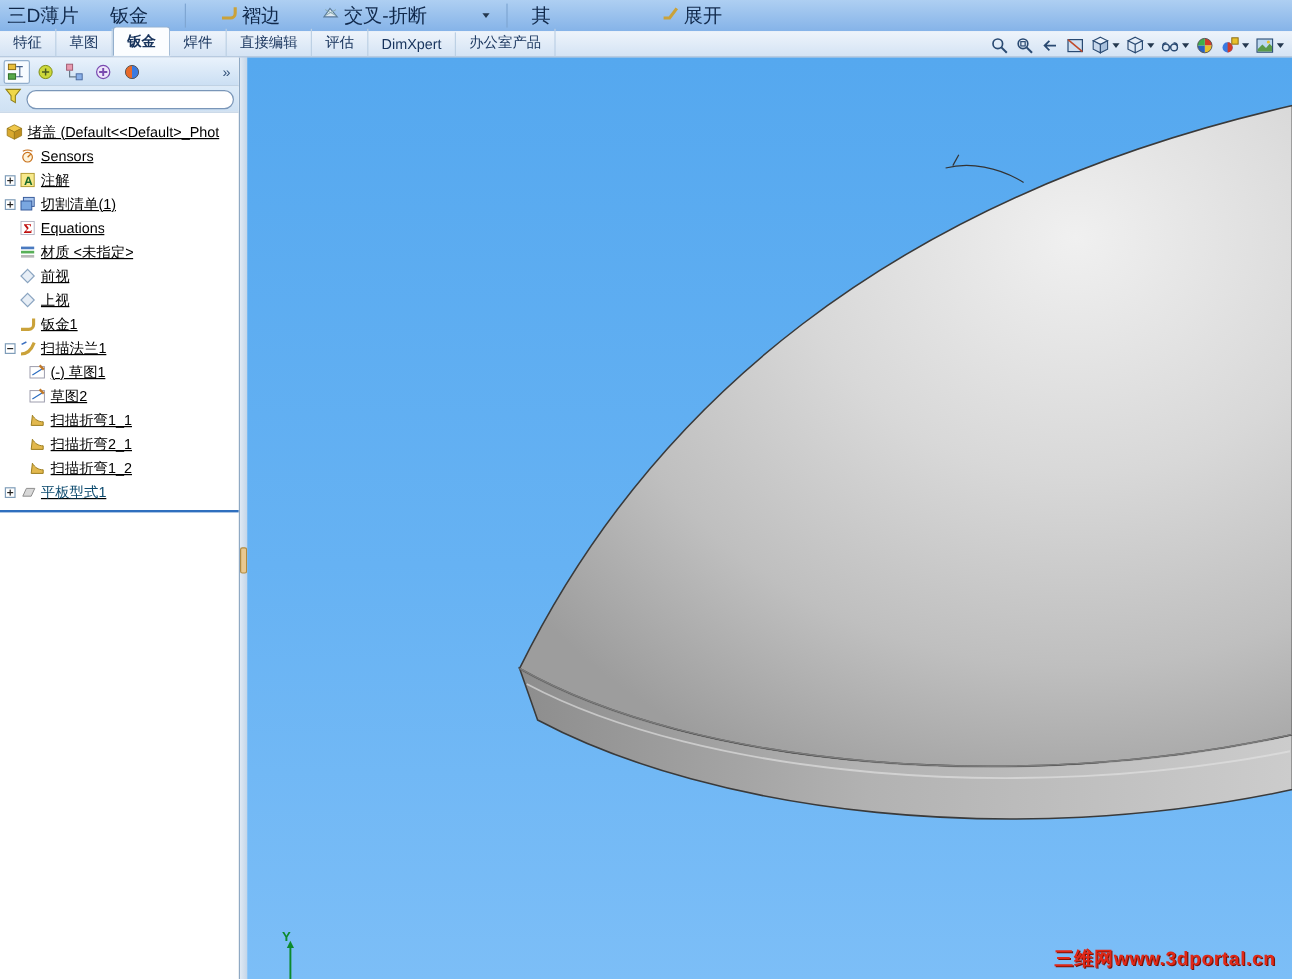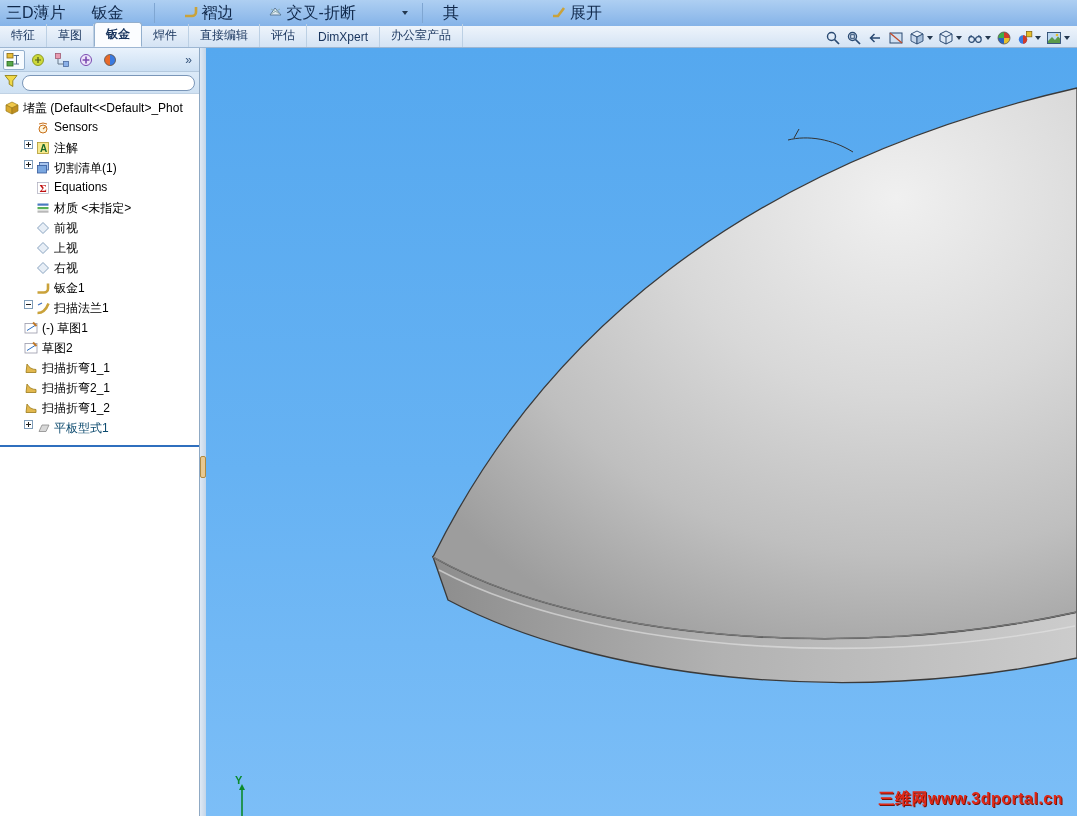--- a/index.html
+++ b/index.html
@@ -33,22 +33,22 @@
     display:flex; align-items:center; gap:2px; padding:0 3px; border-bottom:1px solid #b4c9de; }
   .ptab { width:22px; height:20px; display:flex; align-items:center; justify-content:center;
     border:1px solid transparent; border-radius:2px; cursor:default; }
   .ptab.active { background:#f7fbff; border-color:#93afcd; }
   .poverflow { margin-left:auto; font-size:12px; color:#33527a; padding:0 4px; cursor:default; }
   .filter-row { height:22px; display:flex; align-items:center; gap:4px; padding:0 4px;
     background:linear-gradient(#dcebf9,#cfe1f3); border-bottom:1px solid #c0d2e4; }
   .filter-input { flex:1; height:16px; border:1px solid #7a96b8; border-radius:8px;
     background:#fff; font-size:11px; padding:0 6px; outline:none; }
   .tree { padding-top:6px; font-size:12px; color:#000; white-space:nowrap; }
-  .trow { display:flex; align-items:flex-start; height:20px; cursor:default; }
-  .lvl0 { padding-left:4px; } .lvl1 { padding-left:24px; } .lvl2 { padding-left:12px; }
+  .trow { display:flex; align-items:center; height:20px; cursor:default;text-decoration:underline; }
+  .lvl0 { padding-left:4px; } .lvl1 { padding-left:4px; } .lvl2 { padding-left:12px; }
   .sp  { width:11px; flex:none; }
   .exp { width:9px; height:9px; flex:none; margin-right:2px; border:1px solid #7f9db9;
     background:#fff; position:relative; }
   .exp::before { content:""; position:absolute; left:1px; right:1px; top:3px; height:1px; background:#222; }
   .exp.plus::after { content:""; position:absolute; top:1px; bottom:1px; left:3px; width:1px; background:#222; }
   .ti { width:16px; height:15px; flex:none; display:flex; align-items:center;
     justify-content:center; margin-right:3px; }
   .tlabel { overflow:hidden; }
   .dim .tlabel { color:#0c4a6e; }
   .rollback { margin-top:5px; border-top:2px solid #2f6fbe; width:100%; }
@@ -315,29 +315,20 @@
             <svg width="14" height="14" viewBox="0 0 14 14">
               <path d="M7 1.5 12.5 7 7 12.5 1.5 7Z" fill="#e7eef6" stroke="#8aa4c0" stroke-width="1"></path>
             </svg>
           </span>
         <span class="tlabel">上视</span>
       </div>
       <div class="trow lvl1">
         <span class="sp"></span>
         <span class="ti">
             <svg width="14" height="14" viewBox="0 0 14 14">
-              <path d="M7 1.5 12.5 7 7 12.5 1.5 7Z" fill="#e7eef6" stroke="#8aa4c0" stroke-width="1"></path>
-            </svg>
-          </span>
-        <span class="tlabel">右视</span>
-      </div>
-      <div class="trow lvl1">
-        <span class="sp"></span>
-        <span class="ti">
-            <svg width="14" height="14" viewBox="0 0 14 14">
               <path d="M1.5 11.5 H8 A4 4 0 0 0 12 7.5 V2.5" fill="none" stroke="#caa23a" stroke-width="2.6"></path>
             </svg>
           </span>
         <span class="tlabel">钣金1</span>
       </div>
       <div class="trow lvl1">
         <span class="exp"></span>
         <span class="ti">
             <svg width="14" height="14" viewBox="0 0 14 14">
               <path d="M1.5 12 C6 12 10 9 12.5 2.5" fill="none" stroke="#caa23a" stroke-width="2.6"></path>

